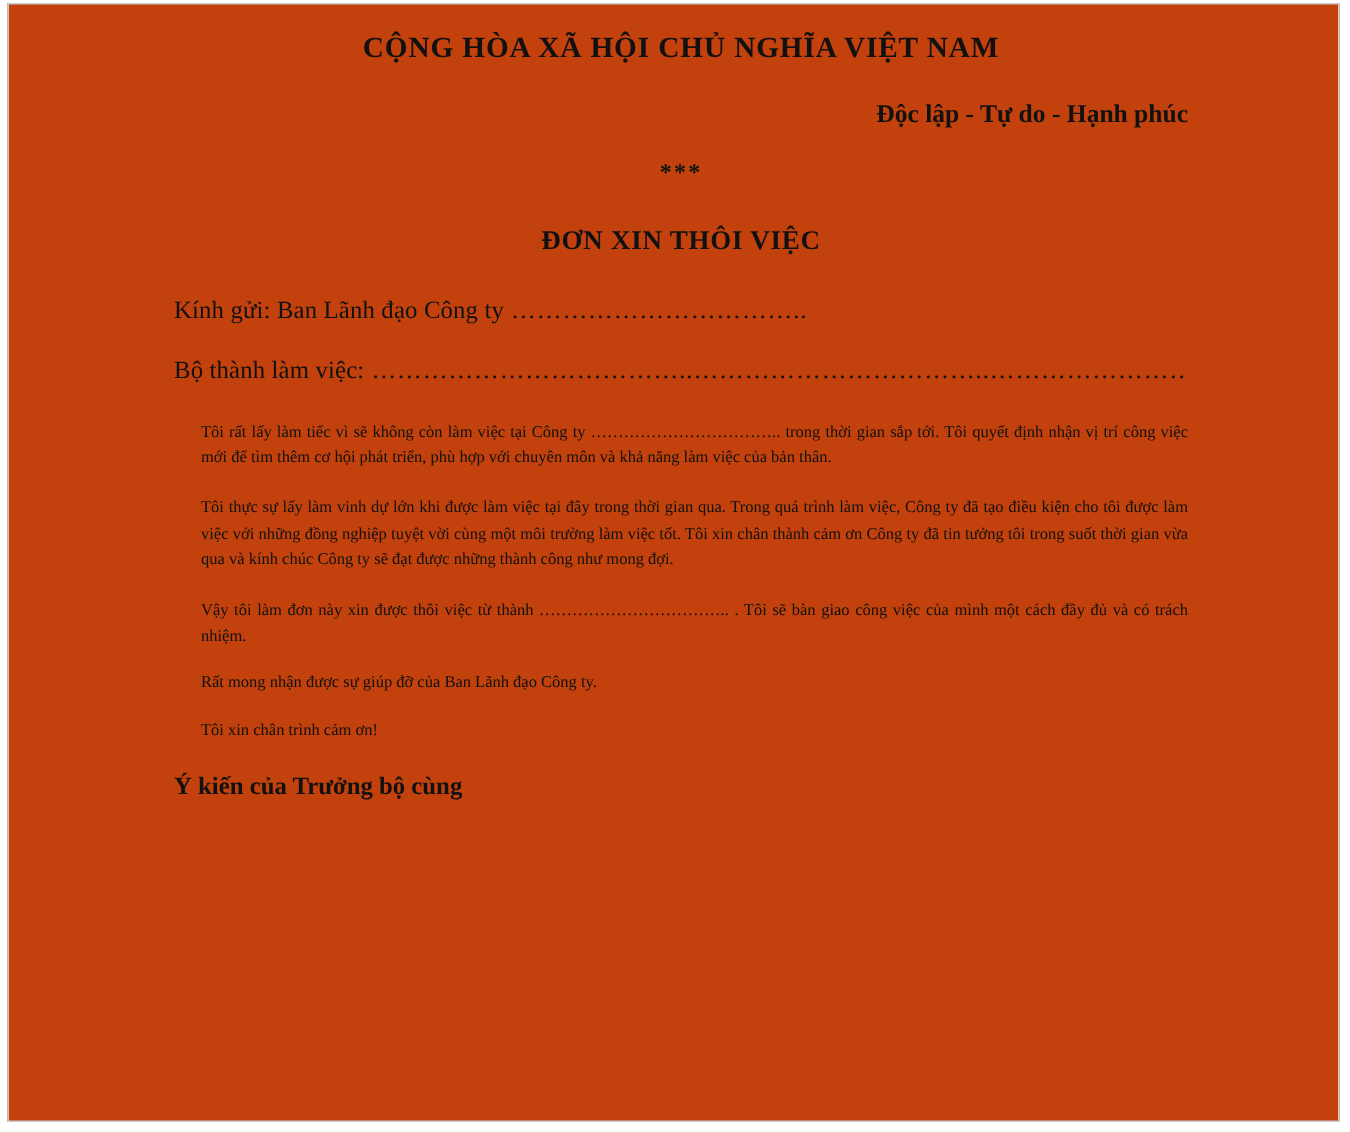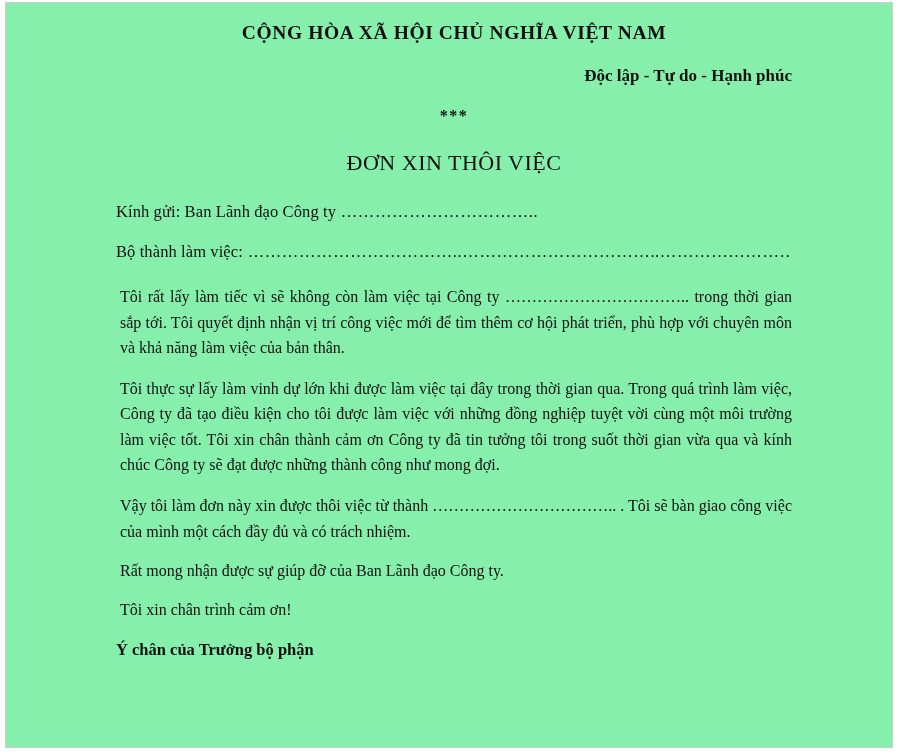--- a/index.html
+++ b/index.html
@@ -15,21 +15,21 @@
     font-family: "Liberation Serif", "DejaVu Serif", serif;
     color: #111111;
   }
 
   .page {
     position: absolute;
     left: 5px;
     top: 2px;
     width: 888px;
     height: 746px;
-    background: #86efac;
+    background: #c2410c;
     border: 1px solid #c8ccd0;
     box-sizing: border-box;
     overflow: hidden;
   }
 
   .page-inner {
     padding: 10px 100px 0 110px;
     box-sizing: border-box;
   }
 
@@ -53,22 +53,22 @@
     text-align: right;
   }
   .stars {
     font-weight: bold;
     font-size: 16px;
     letter-spacing: 1.5px;
     line-height: 1;
     margin: 21px 0 0 0;
   }
   .doc-title {
-    font-weight: normal;
-    font-size: 22px;
+    font-weight: bold;
+    font-size: 18px;
     letter-spacing: 0.5px;
     line-height: 1.2;
     margin: 26px 0 0 0;
   }
 
   
   .fields {
     margin-top: 26px;
   }
   .field-line {
@@ -87,25 +87,25 @@
   }
   .dots {
     letter-spacing: 0.6px;
   }
 
   
   .body-block {
     margin-top: 22px;
   }
   p.para {
-    font-size: 16px;
+    font-size: 11px;
     line-height: 1.58;
     text-align: justify;
     text-justify: inter-word;
-    margin: 0 0 16px 4px;
+    margin: 0 0 16px 18px;
   }
   p.para.tight {
     margin-bottom: 14px;
   }
   p.para.single {
     text-align: left;
   }
   .signoff {
     font-size: 16.5px;
     line-height: 1.5;
@@ -145,18 +145,18 @@
       <p class="para">Tôi rất lấy làm tiếc vì sẽ không còn làm việc tại Công ty …………………………….. trong thời gian sắp tới. Tôi quyết định nhận vị trí công việc mới để tìm thêm cơ hội phát triển, phù hợp với chuyên môn và khả năng làm việc của bản thân.</p>
 
       <p class="para">Tôi thực sự lấy làm vinh dự lớn khi được làm việc tại đây trong thời gian qua. Trong quá trình làm việc, Công ty đã tạo điều kiện cho tôi được làm việc với những đồng nghiệp tuyệt vời cùng một môi trường làm việc tốt. Tôi xin chân thành cảm ơn Công ty đã tin tưởng tôi trong suốt thời gian vừa qua và kính chúc Công ty sẽ đạt được những thành công như mong đợi.</p>
 
       <p class="para tight">Vậy tôi làm đơn này xin được thôi việc từ thành …………………………….. . Tôi sẽ bàn giao công việc của mình một cách đầy đủ và có trách nhiệm.</p>
 
       <p class="para single tight">Rất mong nhận được sự giúp đỡ của Ban Lãnh đạo Công ty.</p>
 
       <p class="para single tight">Tôi xin chân trình cảm ơn!</p>
 
-      <p class="signoff">Ý chân của Trưởng bộ phận</p>
+      <p class="signoff">Ý kiến của Trưởng bộ cùng</p>
 
     </div>
 
   </div>
 </div>
 
 </body></html>

